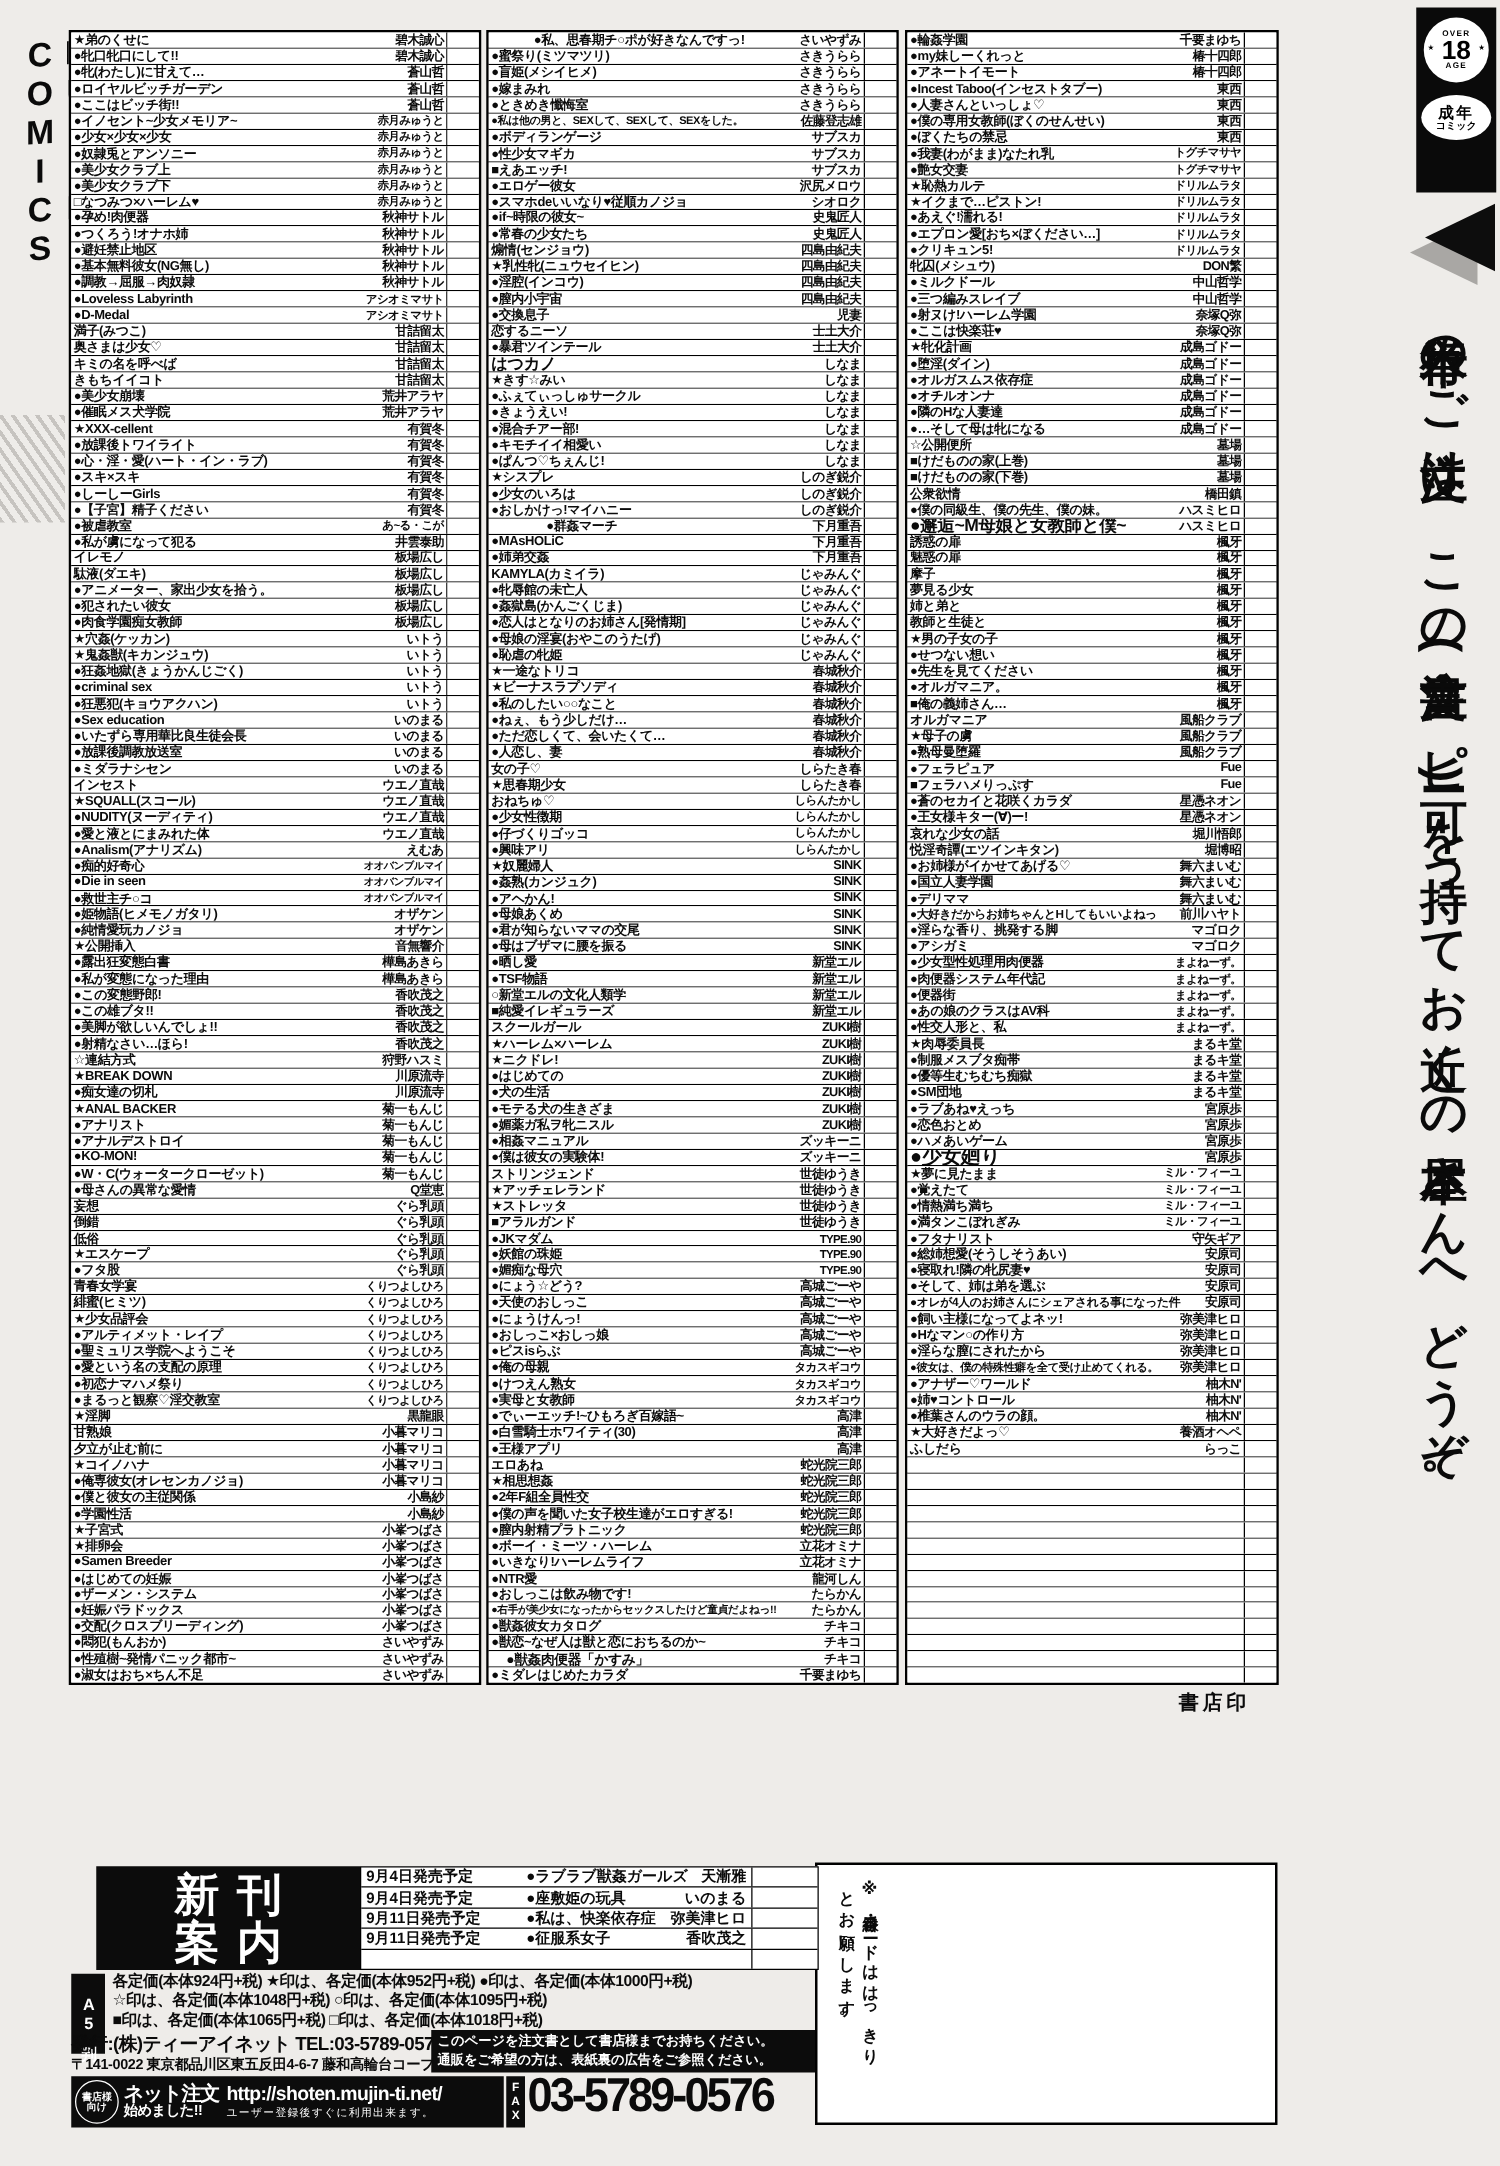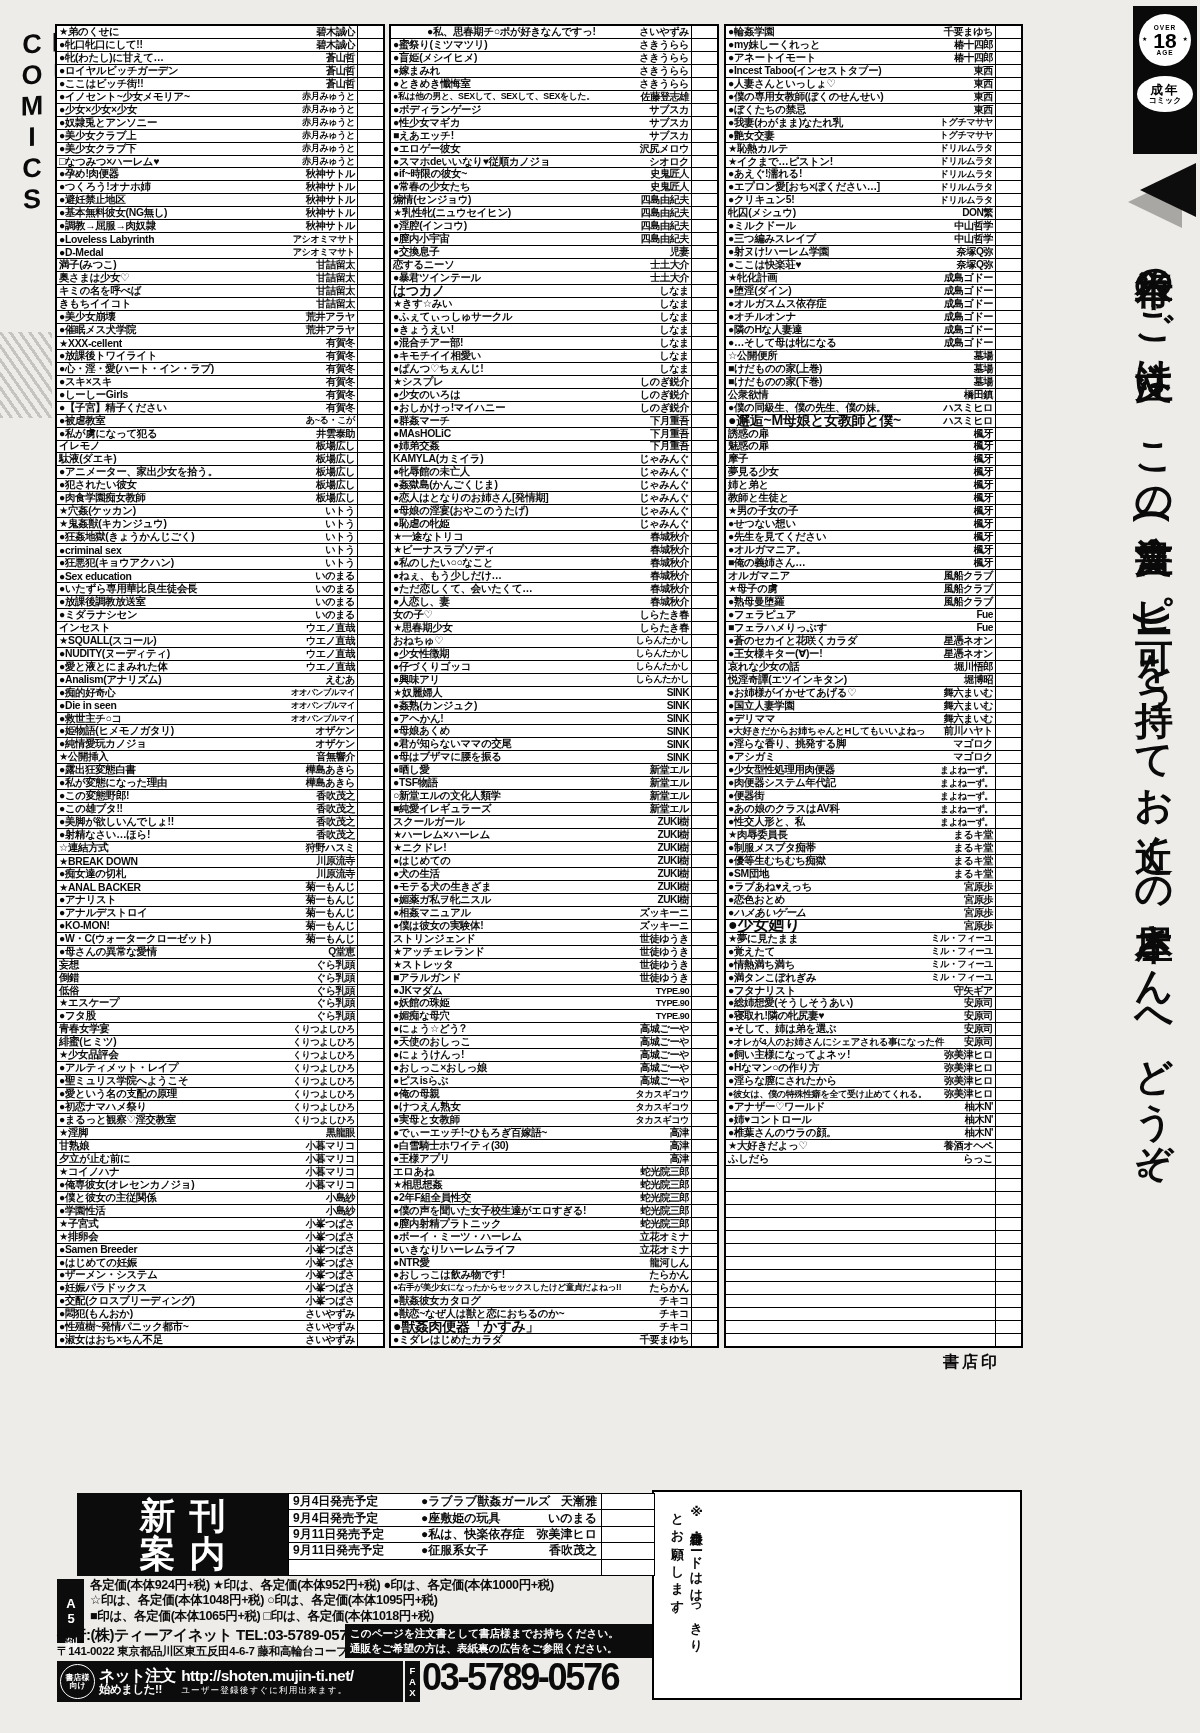--- a/index.html
+++ b/index.html
@@ -1063,21 +1063,21 @@
     </div>
     <div class="row">
       <div class="cell">
         <span class="t" style="font-size: 10.4px;">●おしかけっ!マイハニー</span>
         <span class="a" style="font-size: 10.2px;">しのぎ鋭介</span>
       </div>
       <div class="chk"></div>
     </div>
     <div class="row">
       <div class="cell">
-        <span class="t" style="font-size: 10.4px;">●群姦マーチ</span>
+        <span class="t" style="font-size: 10.4px; margin-left: 44px;">●群姦マーチ</span>
         <span class="a" style="font-size: 10.2px;">下月重吾</span>
       </div>
       <div class="chk"></div>
     </div>
     <div class="row">
       <div class="cell">
         <span class="t" style="font-size: 10.4px;">●MAsHOLiC</span>
         <span class="a" style="font-size: 10.2px;">下月重吾</span>
       </div>
       <div class="chk"></div>
@@ -1553,21 +1553,21 @@
     </div>
     <div class="row">
       <div class="cell">
         <span class="t" style="font-size: 10.4px;">●獣恋~なぜ人は獣と恋におちるのか~</span>
         <span class="a" style="font-size: 10.2px;">チキコ</span>
       </div>
       <div class="chk"></div>
     </div>
     <div class="row">
       <div class="cell">
-        <span class="t" style="font-size: 14px;">●獣姦肉便器「かすみ」</span>
+        <span class="t" style="font-size: 11px; margin-left: 12px;">●獣姦肉便器「かすみ」</span>
         <span class="a" style="font-size: 10.2px;">チキコ</span>
       </div>
       <div class="chk"></div>
     </div>
     <div class="row">
       <div class="cell">
         <span class="t" style="font-size: 10.4px;">●ミダレはじめたカラダ</span>
         <span class="a" style="font-size: 10.2px;">千要まゆち</span>
       </div>
       <div class="chk"></div>
@@ -2045,21 +2045,21 @@
     </div>
     <div class="row">
       <div class="cell">
         <span class="t" style="font-size: 10.4px;">●恋色おとめ</span>
         <span class="a" style="font-size: 10.2px;">宮原歩</span>
       </div>
       <div class="chk"></div>
     </div>
     <div class="row">
       <div class="cell">
-        <span class="t" style="font-size: 10.4px; font-style: italic;">●ハメあいゲーム</span>
+        <span class="t" style="font-size: 10.4px;">●ハメあいゲーム</span>
         <span class="a" style="font-size: 10.2px;">宮原歩</span>
       </div>
       <div class="chk"></div>
     </div>
     <div class="row">
       <div class="cell">
         <span class="t" style="font-size: 16px;">●少女廻り</span>
         <span class="a" style="font-size: 10.2px;">宮原歩</span>
       </div>
       <div class="chk"></div>

